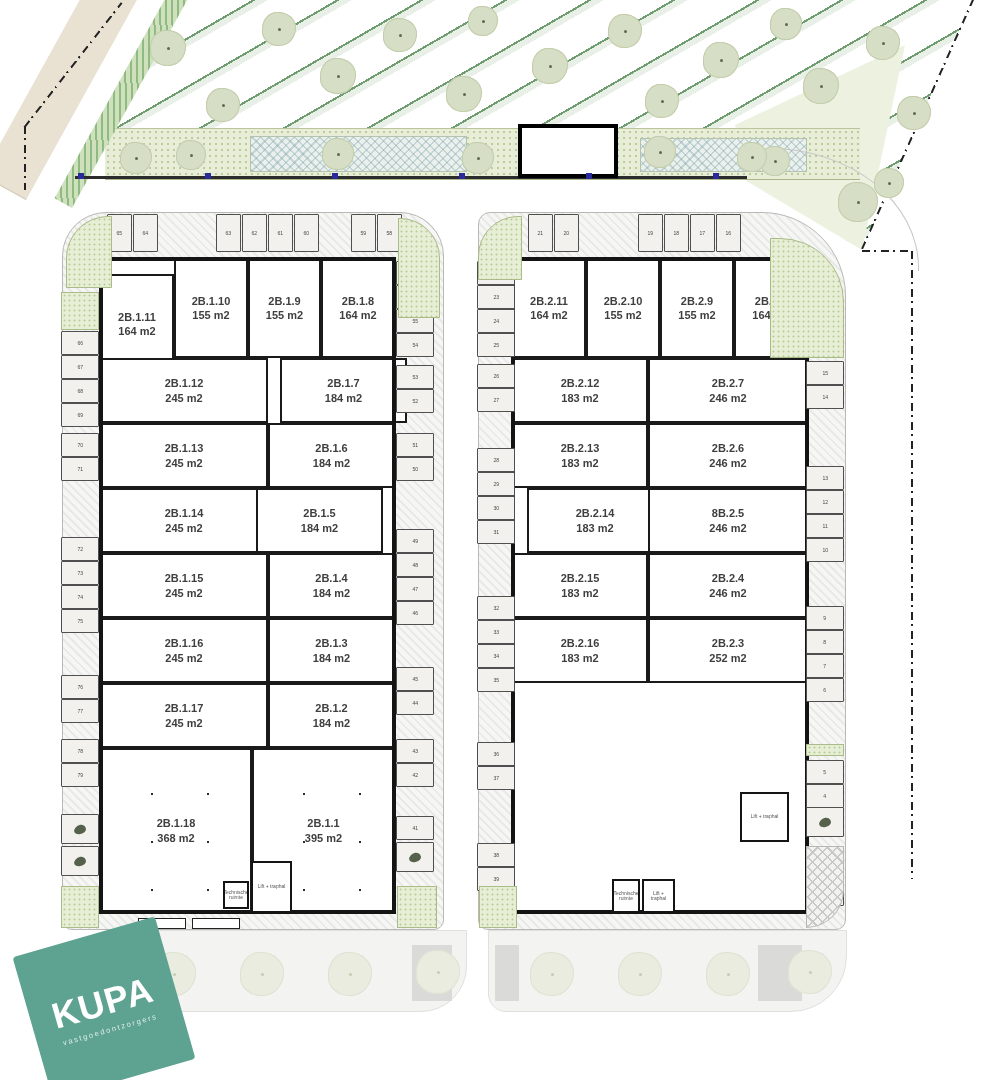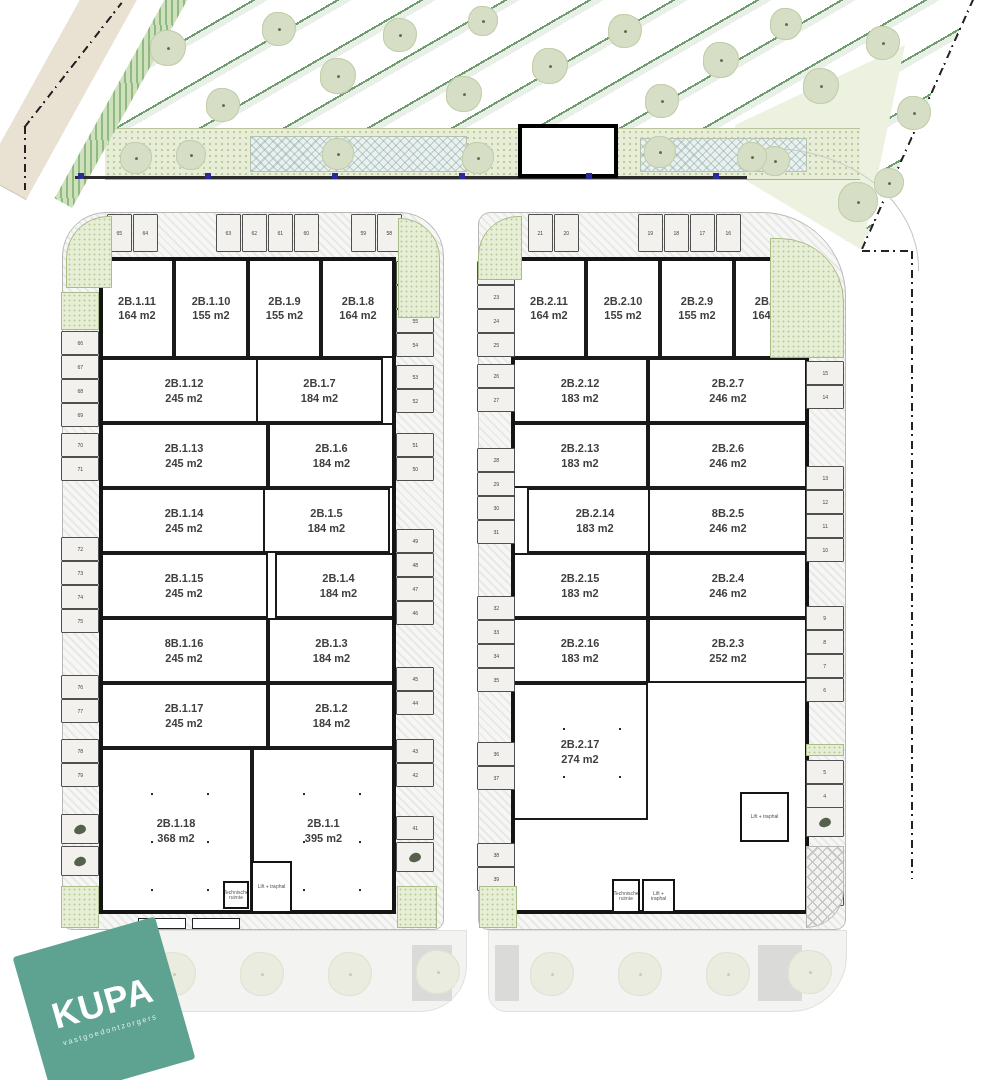--- a/index.html
+++ b/index.html
@@ -94,70 +94,70 @@
 
   <div class="arc"></div>
   <div class="fence"></div>
   <div class="util"></div>
 
   <div class="site" style="left:62px;top:212px;width:380px;height:716px;border-radius:44px 44px 10px 10px"></div>
   <div class="site" style="left:478px;top:212px;width:366px;height:716px;border-radius:12px 84px 10px 10px"></div>
 
   <div class="bldg" id="b1" style="left:100px;top:258px;width:295px;height:655px">
     <div class="outline"></div>
-  <div class="room" style="left: 0px; top: 0px; width: 74px; height: 100px;">
+  <div class="room" style="left: 0px; top: 16px; width: 74px; height: 100px;">
         <span>2B.1.11</span>
         <span>164 m2</span>
       </div>
       <div class="room" style="left: 74px; top: 0px; width: 74px; height: 100px;">
         <span>2B.1.10</span>
         <span>155 m2</span>
       </div>
       <div class="room" style="left: 148px; top: 0px; width: 73px; height: 100px;">
         <span>2B.1.9</span>
         <span>155 m2</span>
       </div>
       <div class="room" style="left: 221px; top: 0px; width: 74px; height: 100px;">
         <span>2B.1.8</span>
         <span>164 m2</span>
       </div>
       <div class="room" style="left: 0px; top: 100px; width: 168px; height: 65px;">
         <span>2B.1.12</span>
         <span>245 m2</span>
       </div>
-      <div class="room" style="left: 156px; top: 100px; width: 127px; height: 65px;">
+      <div class="room" style="left: 180px; top: 100px; width: 127px; height: 65px;">
         <span>2B.1.7</span>
         <span>184 m2</span>
       </div>
       <div class="room" style="left: 0px; top: 165px; width: 168px; height: 65px;">
         <span>2B.1.13</span>
         <span>245 m2</span>
       </div>
       <div class="room" style="left: 168px; top: 165px; width: 127px; height: 65px;">
         <span>2B.1.6</span>
         <span>184 m2</span>
       </div>
       <div class="room" style="left: 0px; top: 230px; width: 168px; height: 65px;">
         <span>2B.1.14</span>
         <span>245 m2</span>
       </div>
-      <div class="room" style="left: 163px; top: 230px; width: 127px; height: 65px;">
+      <div class="room" style="left: 156px; top: 230px; width: 127px; height: 65px;">
         <span>2B.1.5</span>
         <span>184 m2</span>
       </div>
       <div class="room" style="left: 0px; top: 295px; width: 168px; height: 65px;">
         <span>2B.1.15</span>
         <span>245 m2</span>
       </div>
-      <div class="room" style="left: 175px; top: 295px; width: 127px; height: 65px;">
+      <div class="room" style="left: 168px; top: 295px; width: 127px; height: 65px;">
         <span>2B.1.4</span>
         <span>184 m2</span>
       </div>
       <div class="room" style="left: 0px; top: 360px; width: 168px; height: 65px;">
-        <span>8B.1.16</span>
+        <span>2B.1.16</span>
         <span>245 m2</span>
       </div>
       <div class="room" style="left: 168px; top: 360px; width: 127px; height: 65px;">
         <span>2B.1.3</span>
         <span>184 m2</span>
       </div>
       <div class="room" style="left: 0px; top: 425px; width: 168px; height: 65px;">
         <span>2B.1.17</span>
         <span>245 m2</span>
       </div>
@@ -224,24 +224,20 @@
         <span>2B.2.4</span>
         <span>246 m2</span>
       </div>
       <div class="room" style="left: 0px; top: 360px; width: 136px; height: 65px;">
         <span>2B.2.16</span>
         <span>183 m2</span>
       </div>
       <div class="room" style="left: 136px; top: 360px; width: 160px; height: 65px;">
         <span>2B.2.3</span>
         <span>252 m2</span>
-      </div>
-      <div class="room dots" style="left: 0px; top: 425px; width: 136px; height: 137px;">
-        <span>2B.2.17</span>
-        <span>274 m2</span>
       </div>
     </div>
 
   <div class="pave" style="left:128px;width:337px;border-radius:0 0 46px 18px">
     <div class="pblock" style="right:14px;top:14px;width:40px;height:56px"></div>
   </div>
   <div class="pave" style="left:488px;width:357px;border-radius:0 0 56px 18px">
     <div class="pblock" style="left:6px;top:14px;width:24px;height:56px"></div>
     <div class="pblock" style="right:44px;top:14px;width:44px;height:56px"></div>
   </div>

